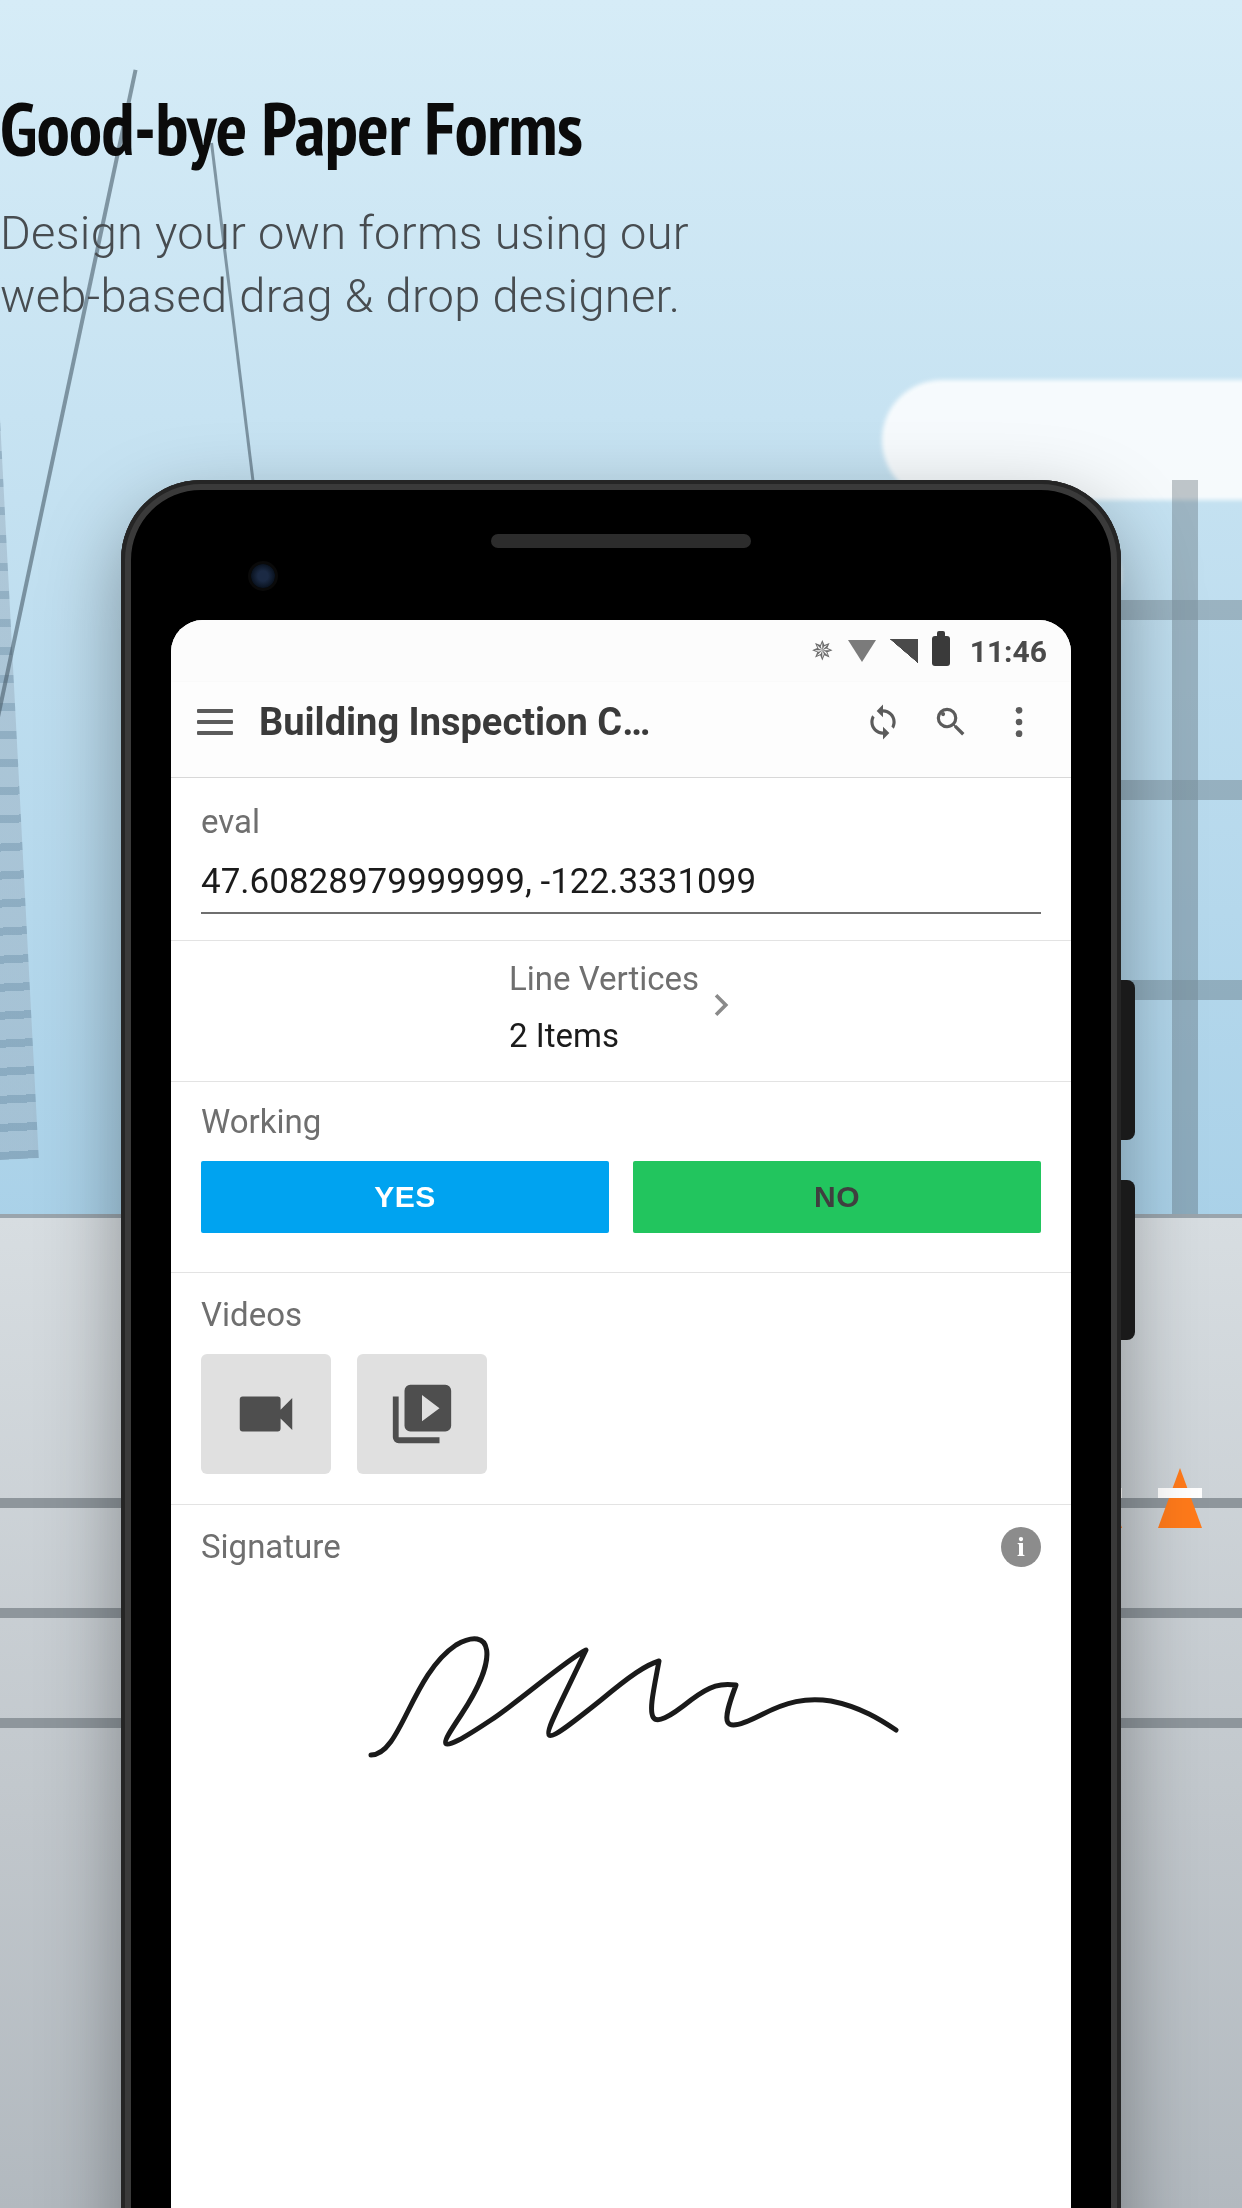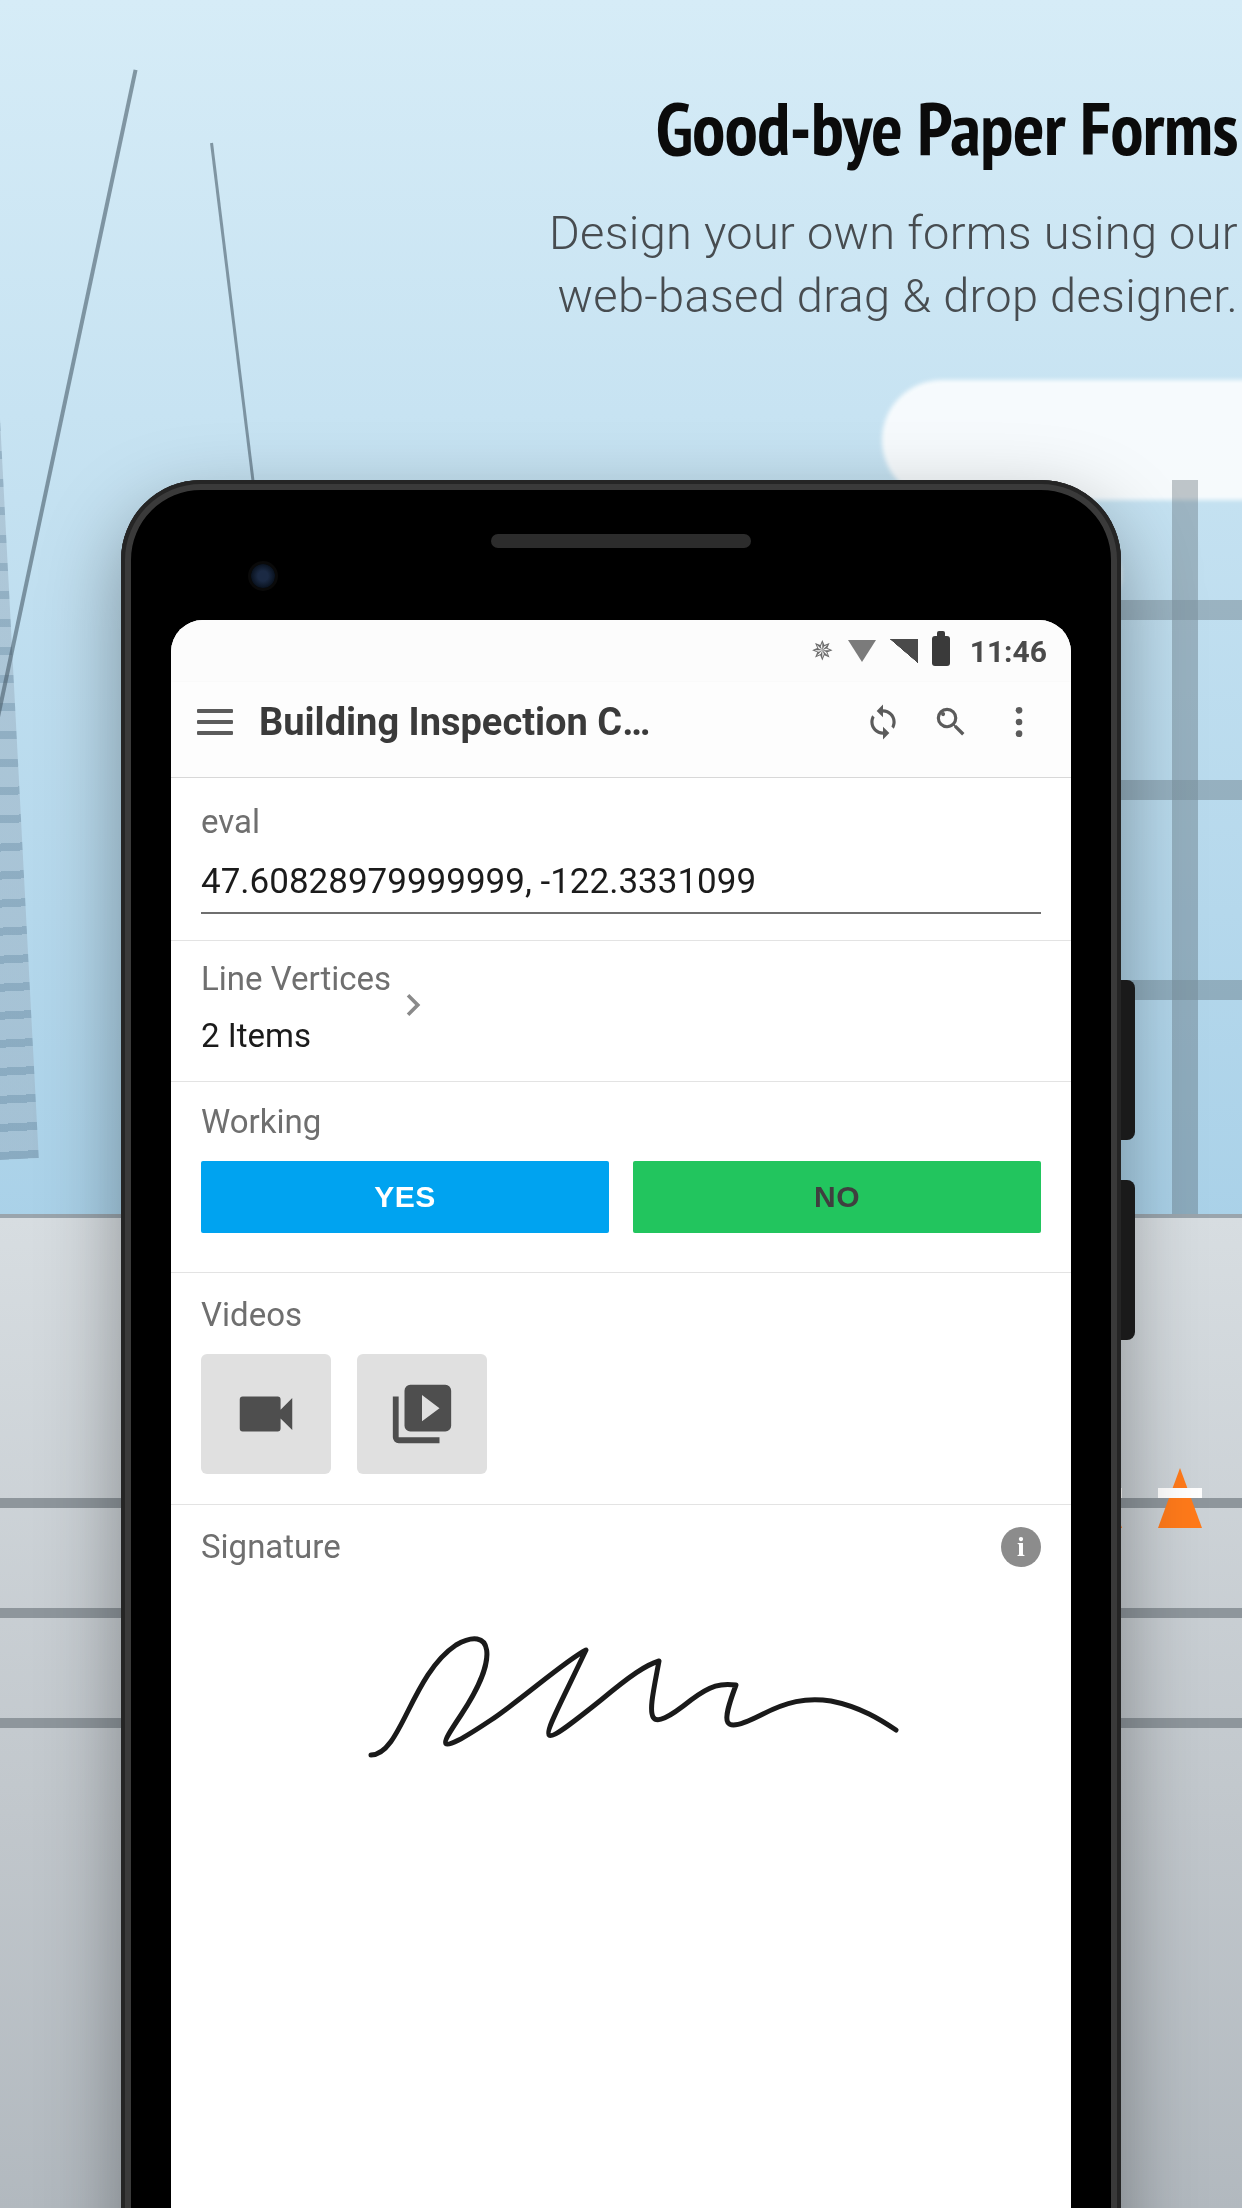--- a/index.html
+++ b/index.html
@@ -40,21 +40,21 @@
   .gh3{ left:0; top:500px; width:520px; height:20px;}
   .rail{ position:absolute; left:0; right:0; bottom:700px; height:10px; background:#8e969c;
          box-shadow:0 110px 0 #8e969c,0 220px 0 #8e969c;}
   .cone{ position:absolute; bottom:680px; width:0; height:0;
          border-left:22px solid transparent; border-right:22px solid transparent;
          border-bottom:60px solid #ff7a1a;}
   .cone::after{content:"";position:absolute;left:-22px;top:20px;width:44px;height:10px;background:#fff;}
   .cone.c1{ right:120px;} .cone.c2{ right:220px;} .cone.c3{ right:40px;}
 
   
-  .promo { position:absolute; top:80px; left:0; right:4px; text-align:right; z-index:5;}
+  .promo { position:absolute; top:80px; left:0; right:4px; text-align:left; z-index:5;}
   .promo h1{ font-family:"Arial Narrow","PT Sans Narrow","Helvetica Neue Condensed",Arial,sans-serif;
              font-stretch:condensed; font-weight:800; color:#0b0b0b;
              font-size:74px; letter-spacing:-.5px;}
   .promo p { margin-top:26px; color:#474c50; font-size:47px; font-weight:300;
              line-height:1.35; letter-spacing:.3px;}
 
   
   .phone { position:absolute; top:480px; left:50%; transform:translateX(-50%);
            width:1000px; height:1940px; background:#000; border-radius:80px;
            box-shadow:0 30px 80px rgba(0,0,0,.35), inset 0 0 0 4px #252525,
@@ -104,21 +104,21 @@
   .content{ flex:1; overflow:hidden; background:#fff;}
   .section{ padding:24px 30px 26px; border-bottom:1px solid #e3e3e3;}
   .label  { color:#6f6f6f; font-size:33px; margin-bottom:14px;}
   .value  { color:#1b1b1b; font-size:35px;}
   .strike { text-decoration:line-through; color:#6c6c6c;}
   .underline{ border-bottom:2px solid #6f6f6f; padding-bottom:10px;}
   .section.addr .value{ line-height:1.38;}
   .section.eval .value{ font-size:35px;}
   .section.eval .underline{ margin-top:20px;}
 
-  .nav-row{ display:flex; align-items:center; justify-content:flex-start;
+  .nav-row{ display:flex; align-items:center; justify-content:center;
             padding:18px 20px 26px 30px; border-bottom:1px solid #e3e3e3;}
   .nav-row .value{ font-size:33px;}
   .chevron svg{ width:44px; height:44px; fill:#8a8a8a;}
 
   .toggle-row{ padding:20px 30px 39px; border-bottom:1px solid #e3e3e3;}
   .toggle-buttons{ display:flex; gap:24px; margin-top:20px;}
   .toggle-buttons button{ flex:1; height:72px; border:none; border-radius:2px;
                           font-size:30px; font-weight:700; letter-spacing:.5px;
                           cursor:pointer;}
   .btn-yes{ background:#00a3f0; color:#fff;}

